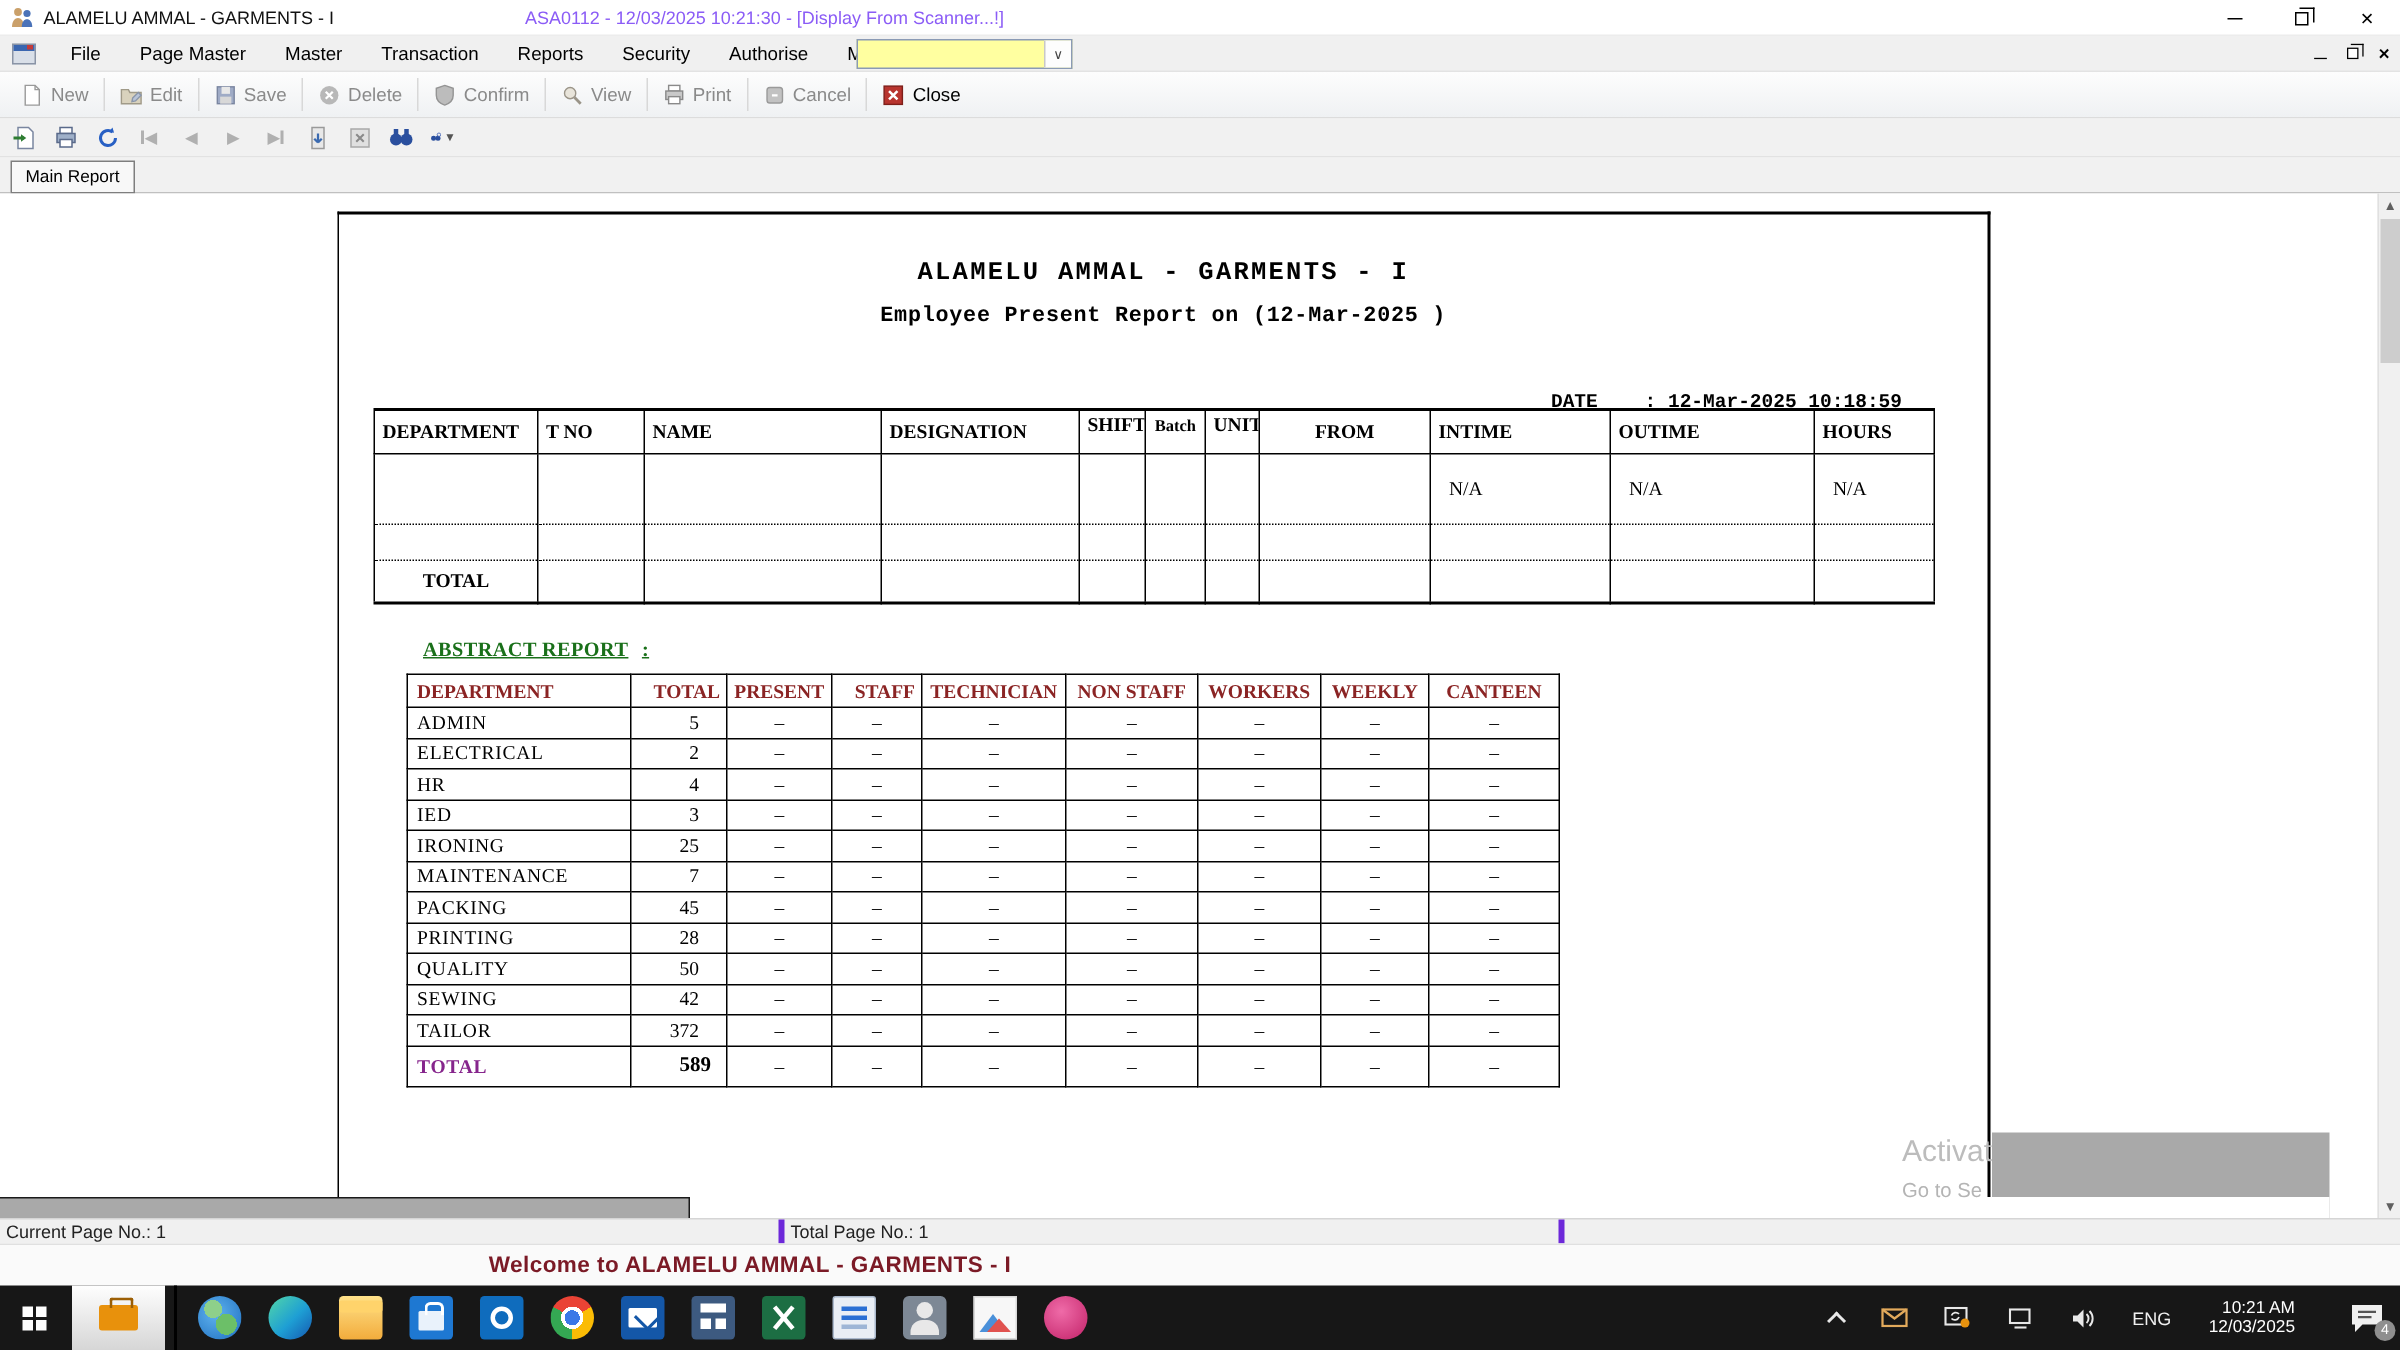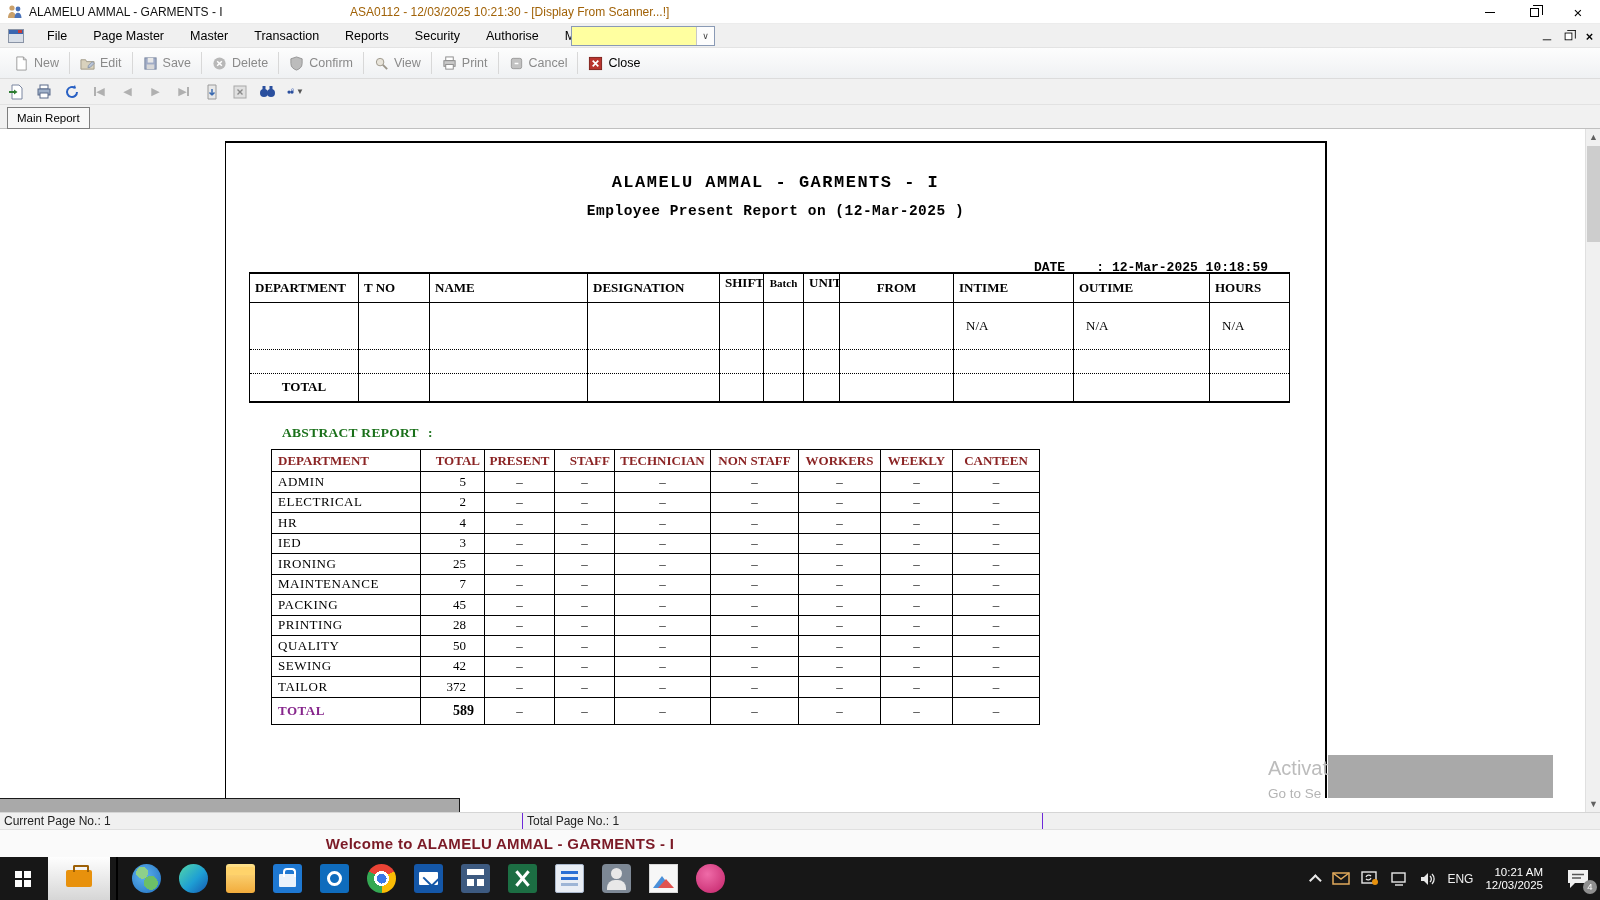--- a/index.html
+++ b/index.html
@@ -4,21 +4,21 @@
 <style>
 *{box-sizing:border-box;margin:0;padding:0}
 html,body{width:1600px;height:900px;overflow:hidden}
 body{font-family:"Liberation Sans",sans-serif;position:relative;background:#fff;color:#000}
 .bar{position:absolute;left:0;width:1600px}
 
 
 .titlebar{top:0;height:24px;background:#fff;display:flex;align-items:center;border-bottom:1px solid #ececec}
 .app-icon{width:16px;height:16px;margin:0 6px 0 7px}
 .tb-title{font-size:12px;color:#111}
-.tb-center{position:absolute;left:350px;font-size:12px;color:#a16207}
+.tb-center{position:absolute;left:350px;font-size:12px;color:#8b5cf6}
 .tb-controls{position:absolute;right:0;top:0;height:24px;display:flex}
 .tb-btn{width:44px;height:24px;display:flex;align-items:center;justify-content:center;color:#000}
 .min-glyph{display:inline-block;width:10px;height:0;border-top:1px solid #000}
 .restore-glyph{display:inline-block;width:9px;height:9px;border:1px solid #000;position:relative;background:#fff}
 .restore-glyph::before{content:"";position:absolute;left:2px;top:-4px;width:9px;height:9px;border:1px solid #000;border-left:none;border-bottom:none}
 .close-glyph{font-size:15px;line-height:15px}
 
 
 .menubar{top:24px;height:24px;background:#f0f0f0;display:flex;align-items:center;border-bottom:1px solid #e3e3e3}
 .mdi-icon{width:16px;height:14px;margin:0 10px 0 8px;position:relative;background:#d9dfe8;border:1px solid #8a94a6}
@@ -69,21 +69,21 @@
 .main-table th.raise span{transform:translateY(-5px)}
 .main-table tr.r1{height:47px}
 .main-table tr.r1 td{border-bottom:1px dotted #000;vertical-align:middle}
 .main-table tr.r2{height:24px}
 .main-table tr.r2 td{border-bottom:1px dotted #000}
 .main-table tr.rtotal{height:29px}
 .main-table td.na{padding-left:12px}
 .main-table td.c-center{text-align:center;font-weight:bold}
 
 
-.abs-heading{position:absolute;left:56px;top:282px;font-weight:bold;font-size:13.5px;color:#1a701a;letter-spacing:.3px}
+.abs-heading{position:absolute;left:56px;top:282px;font-weight:bold;font-size:13.5px;color:#1a701a;text-decoration:underline;letter-spacing:.3px}
 .abs-heading .colon{margin-left:9px}
 .abs-table{position:absolute;left:45px;top:306px;width:768px;border-collapse:collapse;table-layout:fixed;font-size:13px}
 .abs-table th,.abs-table td{border:1px solid #000;padding:0 4px;overflow:hidden;white-space:nowrap}
 .abs-table thead tr{height:22px}
 .abs-table th{font-weight:bold;color:#8b2424;text-align:center}
 .abs-table th:first-child{text-align:left;padding-left:6px}
 .abs-table th:nth-child(2),.abs-table th:nth-child(4){text-align:right}
 .abs-table tbody tr{height:20.5px}
 .abs-table td:first-child{text-align:left;padding-left:6px;letter-spacing:.5px}
 .abs-table td:nth-child(2){text-align:right;padding-right:18px}
@@ -100,21 +100,21 @@
 .hscroll{position:absolute;left:0;bottom:0;width:1553px;height:14px;background:#fff}
 .hscroll .thumb{position:absolute;left:0;top:0;width:460px;height:14px;background:#a9a9a9;border-top:1px solid #1a1a1a;border-right:1px solid #1a1a1a}
 .vscroll{position:absolute;right:0;top:0;width:15px;height:683px;background:#f0f0f0;border-left:1px solid #e0e0e0}
 .vs-arrow{position:absolute;left:0;width:15px;height:16px;display:flex;align-items:center;justify-content:center;font-size:9px;color:#606060}
 .vs-up{top:0}
 .vs-down{bottom:0}
 .vs-thumb{position:absolute;left:1px;top:17px;width:13px;height:96px;background:#cdcdcd}
 
 
 .statusbar{top:812px;height:17px;background:#f0f0f0;border-top:1px solid #d5d5d5;display:flex;font-size:12px;color:#222}
-.sb-seg{padding:1px 4px;border-right:1px solid #6d28d9;height:100%}
+.sb-seg{padding:1px 4px;border-right:4px solid #6d28d9;height:100%}
 .sb-1{width:523px}
 .sb-2{width:520px}
 .sb-3{width:510px;border-right:none}
 
 
 .welcomebar{top:829px;height:28px;background:#fafafa;border-top:1px solid #e0e0e0;display:flex;align-items:center}
 .welcome-text{width:1000px;text-align:center;font-weight:bold;font-size:15px;color:#7b1a26;letter-spacing:.3px}
 
 
 .taskbar{top:857px;height:43px;background:#171717;display:flex;align-items:center}
@@ -151,21 +151,21 @@
 .i-excel::after{transform:rotate(-40deg)}
 .i-document{background:#e9eef5;border:1px solid #aab8cc;border-radius:2px}
 .i-document::before{content:"";position:absolute;left:5px;top:6px;width:17px;height:3px;background:#2a6fd4;box-shadow:0 6px 0 #2a6fd4,0 12px 0 #9db5d6}
 .i-people-settings{background:#7d8895;border-radius:4px}
 .i-people-settings::before{content:"";position:absolute;left:9px;top:4px;width:11px;height:11px;background:#e8e8e8;border-radius:50%}
 .i-people-settings::after{content:"";position:absolute;left:5px;top:16px;width:19px;height:10px;background:#e8e8e8;border-radius:8px 8px 0 0}
 .i-photos{background:#f7f7f7;border:1px solid #d8d8d8}
 .i-photos::before{content:"";position:absolute;left:3px;bottom:4px;width:0;height:0;border-left:9px solid transparent;border-right:9px solid transparent;border-bottom:12px solid #4a90d9}
 .i-photos::after{content:"";position:absolute;right:3px;bottom:4px;width:0;height:0;border-left:8px solid transparent;border-right:8px solid transparent;border-bottom:9px solid #e0524f}
 .i-paint{background:radial-gradient(circle at 40% 35%,#ef6ba8,#c22268);border-radius:50%}
-.tray{position:absolute;right:0;top:0;height:100%;display:flex;align-items:center;gap:9px;padding-right:8px;color:#fff}
+.tray{position:absolute;right:0;top:0;height:100%;display:flex;align-items:center;gap:22px;padding-right:8px;color:#fff}
 .chev-up{width:9px;height:9px;border-top:2px solid #e8e8e8;border-left:2px solid #e8e8e8;transform:rotate(45deg) translateY(3px)}
 .tray-ic{width:20px;height:20px;display:flex;align-items:center;justify-content:center;position:relative}
 .lang{font-size:12px;color:#f0f0f0}
 .clock{text-align:right;font-size:11.5px;line-height:13px;color:#fff;margin-left:3px}
 .action-center{width:26px;height:22px;position:relative;margin-left:14px}
 .ac-badge{position:absolute;right:-5px;bottom:-4px;width:14px;height:14px;border-radius:50%;background:#8f8f8f;color:#fff;font-size:9.5px;display:flex;align-items:center;justify-content:center}
 </style>
 </head>
 <body>
 

